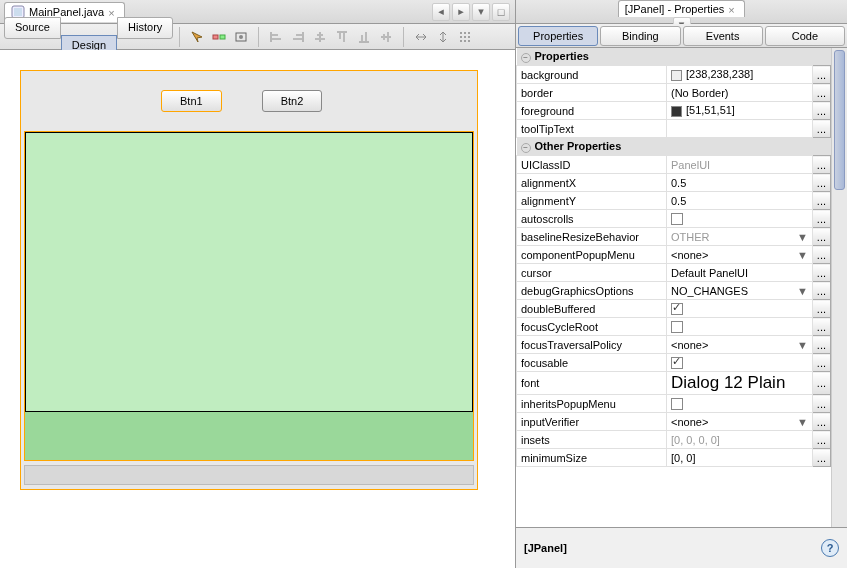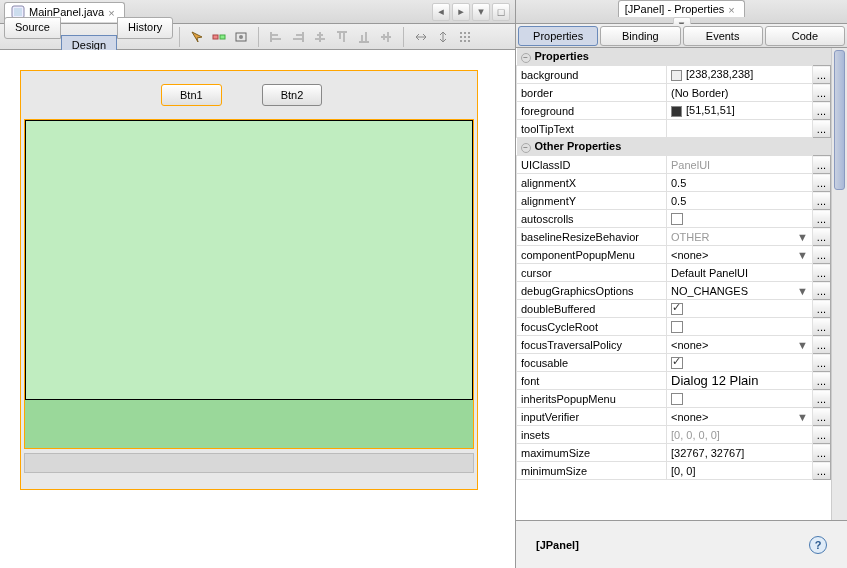--- a/index.html
+++ b/index.html
@@ -21,21 +21,21 @@
 .view-tab { height: 22px; padding: 3px 10px; border: 1px solid #aaa; background: linear-gradient(#fff,#e8e8e8); cursor: pointer; text-align: right; }
 .view-tab.active { background: #d0d8e8; border-color: #6a8aba; margin-top: 18px; }
 .view-tab:first-child { border-radius: 3px 0 0 3px; }
 .view-tab:last-child { border-radius: 0 3px 3px 0; }
 .tool-sep { width: 1px; height: 20px; background: #bbb; margin: 0 6px; }
 .tool-btn { width: 22px; height: 22px; display: flex; align-items: center; justify-content: center; border: 1px solid transparent; color: #555; }
 
 
 .canvas-area { flex: 1; background: #fff; padding: 20px; overflow: auto; }
 .form-outer { border: 1px solid orange; width: 458px; height: 420px; background: #e8e8e8; }
-.form-top { height: 48px; display: flex; align-items: center; padding-left: 140px; gap: 40px; }
+.form-top { height: 60px; display: flex; align-items: center; padding-left: 140px; gap: 40px; }
 .form-btn { padding: 4px 18px; border: 1px solid #888; background: linear-gradient(#fff,#e0e0e0); border-radius: 3px; }
 .form-btn.sel { border: 1px solid orange; }
 .form-main { border: 1px solid orange; margin: 0 3px; height: 330px; position: relative; }
 .form-main-inner { position: absolute; top: 0; left: 0; right: 0; height: 280px; background: #c0edc0; border: 1px solid #000; }
 .form-main-lower { position: absolute; bottom: 0; left: 0; right: 0; top: 280px; background: #9ad89a; }
 .form-footer { height: 20px; margin: 4px 3px 0; background: #d8d8d8; border: 1px solid #bbb; }
 
 
 .props-tab-bar { height: 24px; background: linear-gradient(#e8e8e8,#d8d8d8); border-bottom: 1px solid #999; display: flex; align-items: center; padding: 0 4px; flex-direction: column; }
 .props-subtabs { height: 24px; background: linear-gradient(#f0f0f0,#e0e0e0); border-bottom: 1px solid #999; display: flex; align-items: center; padding: 2px; gap: 2px; }
@@ -53,21 +53,21 @@
 .props-row td.name { width: 150px; }
 .props-row td.val { }
 .props-row td.btn { width: 18px; text-align: center; background: linear-gradient(#fff,#e0e0e0); border: 1px solid #aaa; cursor: pointer; }
 .swatch { display: inline-block; width: 11px; height: 11px; border: 1px solid #888; vertical-align: middle; margin-right: 4px; }
 .chk { width: 12px; height: 12px; border: 1px solid #888; display: inline-block; background: #fff; vertical-align: middle; position: relative; }
 .chk.on::after { content: "✓"; position: absolute; top: -3px; left: 0; font-size: 11px; color: #333; }
 .dd { float: right; color: #666; }
 .sect-icon { display: inline-block; width: 10px; height: 10px; border: 1px solid #aaa; border-radius: 50%; margin-right: 4px; text-align: center; line-height: 8px; font-size: 8px; color: #888; }
 
 
-.props-footer { height: 48px; border-top: 1px solid #999; background: #f0f0f0; display: flex; align-items: center; padding: 0 20px; }
+.props-footer { height: 41px; border-top: 1px solid #999; background: #f0f0f0; display: flex; align-items: center; padding: 0 8px; }
 .props-footer .help { margin-left: auto; width: 18px; height: 18px; border-radius: 50%; border: 1px solid #4a7ab0; background: #e0ecf8; color: #2a5a90; text-align: center; line-height: 16px; font-weight: bold; }
 .dim { color: #999; }
 </style>
 </head>
 <body>
 
 <div class="left-panel">
   <div class="tab-bar">
     <div class="tab">
       <span class="tab-icon">
@@ -299,41 +299,36 @@
         <td class="val"><span>&lt;none&gt;</span><span class="dd">▼</span></td>
         <td class="btn">...</td>
       </tr>
       <tr class="props-row">
         <td class="name">focusable</td>
         <td class="val"><span class="chk on"></span></td>
         <td class="btn">...</td>
       </tr>
       <tr class="props-row">
         <td class="name">font</td>
-        <td class="val" style="font-size:13px">Dialog 12 Plain</td>
+        <td class="val" style="font-size:17px">Dialog 12 Plain</td>
         <td class="btn">...</td>
       </tr>
       <tr class="props-row">
         <td class="name">inheritsPopupMenu</td>
         <td class="val"><span class="chk"></span></td>
         <td class="btn">...</td>
       </tr>
       <tr class="props-row">
         <td class="name">inputVerifier</td>
         <td class="val"><span>&lt;none&gt;</span><span class="dd">▼</span></td>
         <td class="btn">...</td>
       </tr>
       <tr class="props-row">
         <td class="name">insets</td>
         <td class="val dim">[0, 0, 0, 0]</td>
-        <td class="btn">...</td>
-      </tr>
-      <tr class="props-row">
-        <td class="name">maximumSize</td>
-        <td class="val">[32767, 32767]</td>
         <td class="btn">...</td>
       </tr>
       <tr class="props-row">
         <td class="name">minimumSize</td>
         <td class="val">[0, 0]</td>
         <td class="btn">...</td>
       </tr>
     </tbody>
       </table>
     <div class="props-scrollbar">

